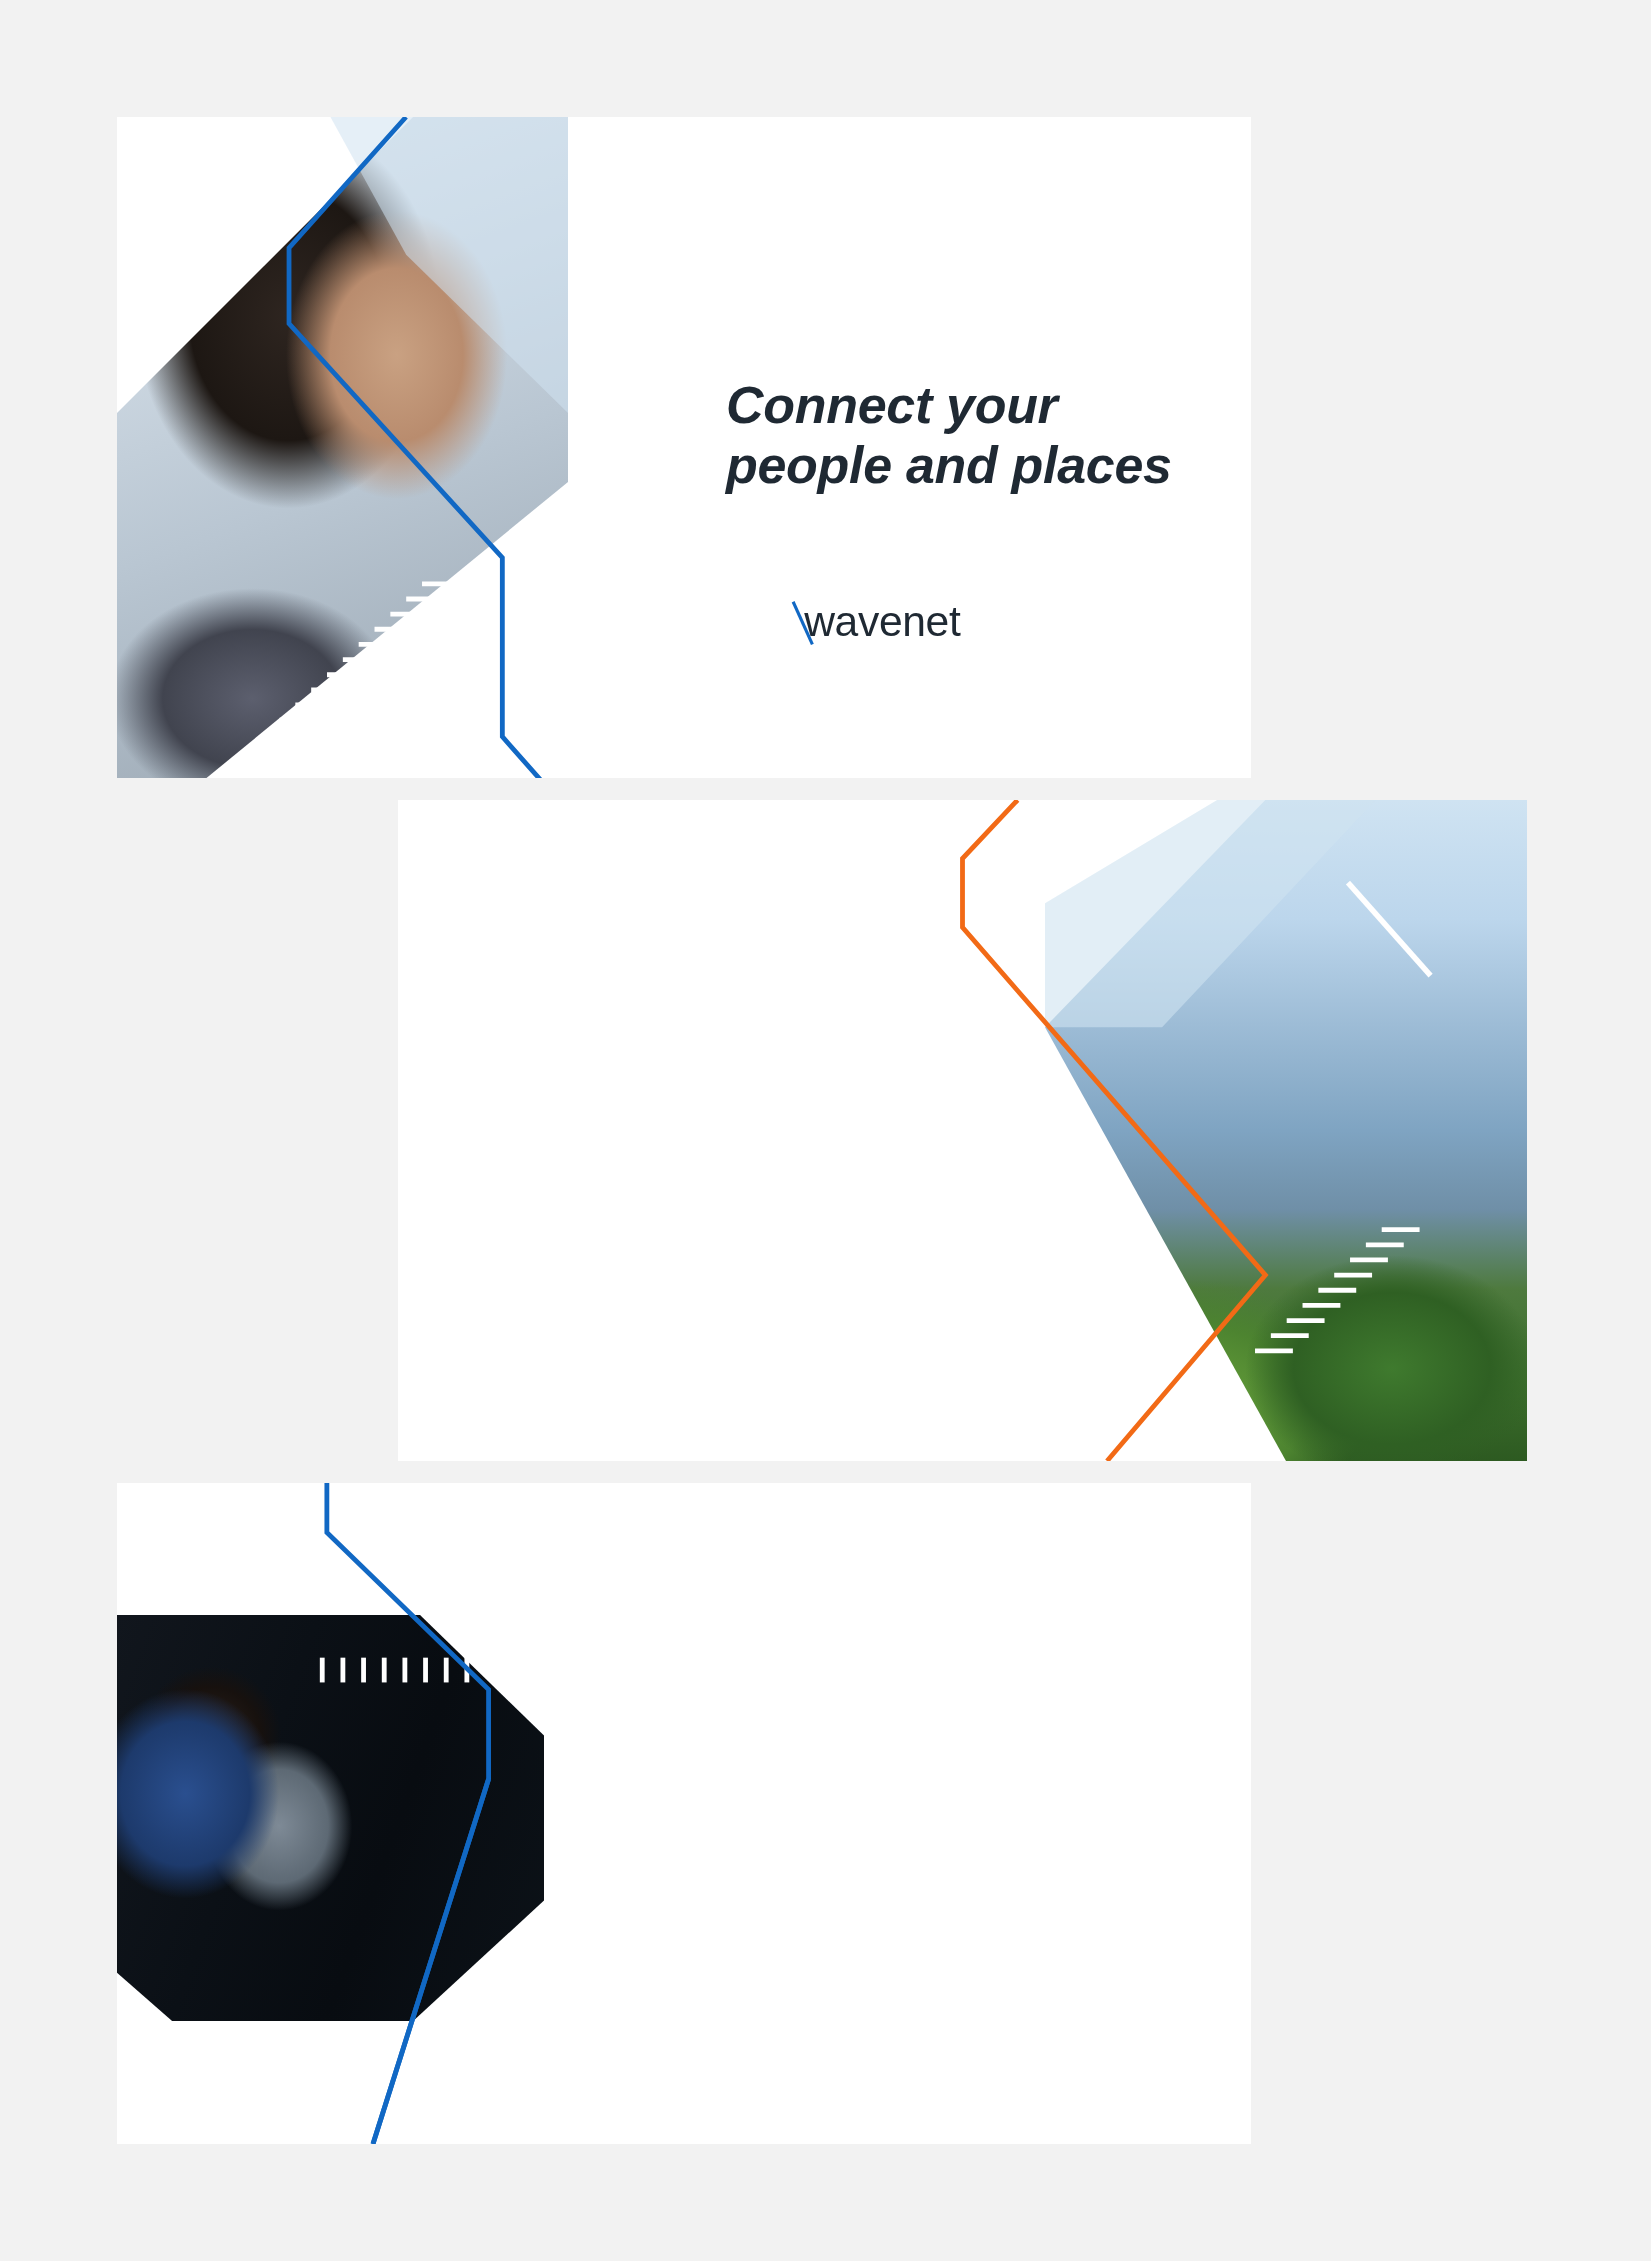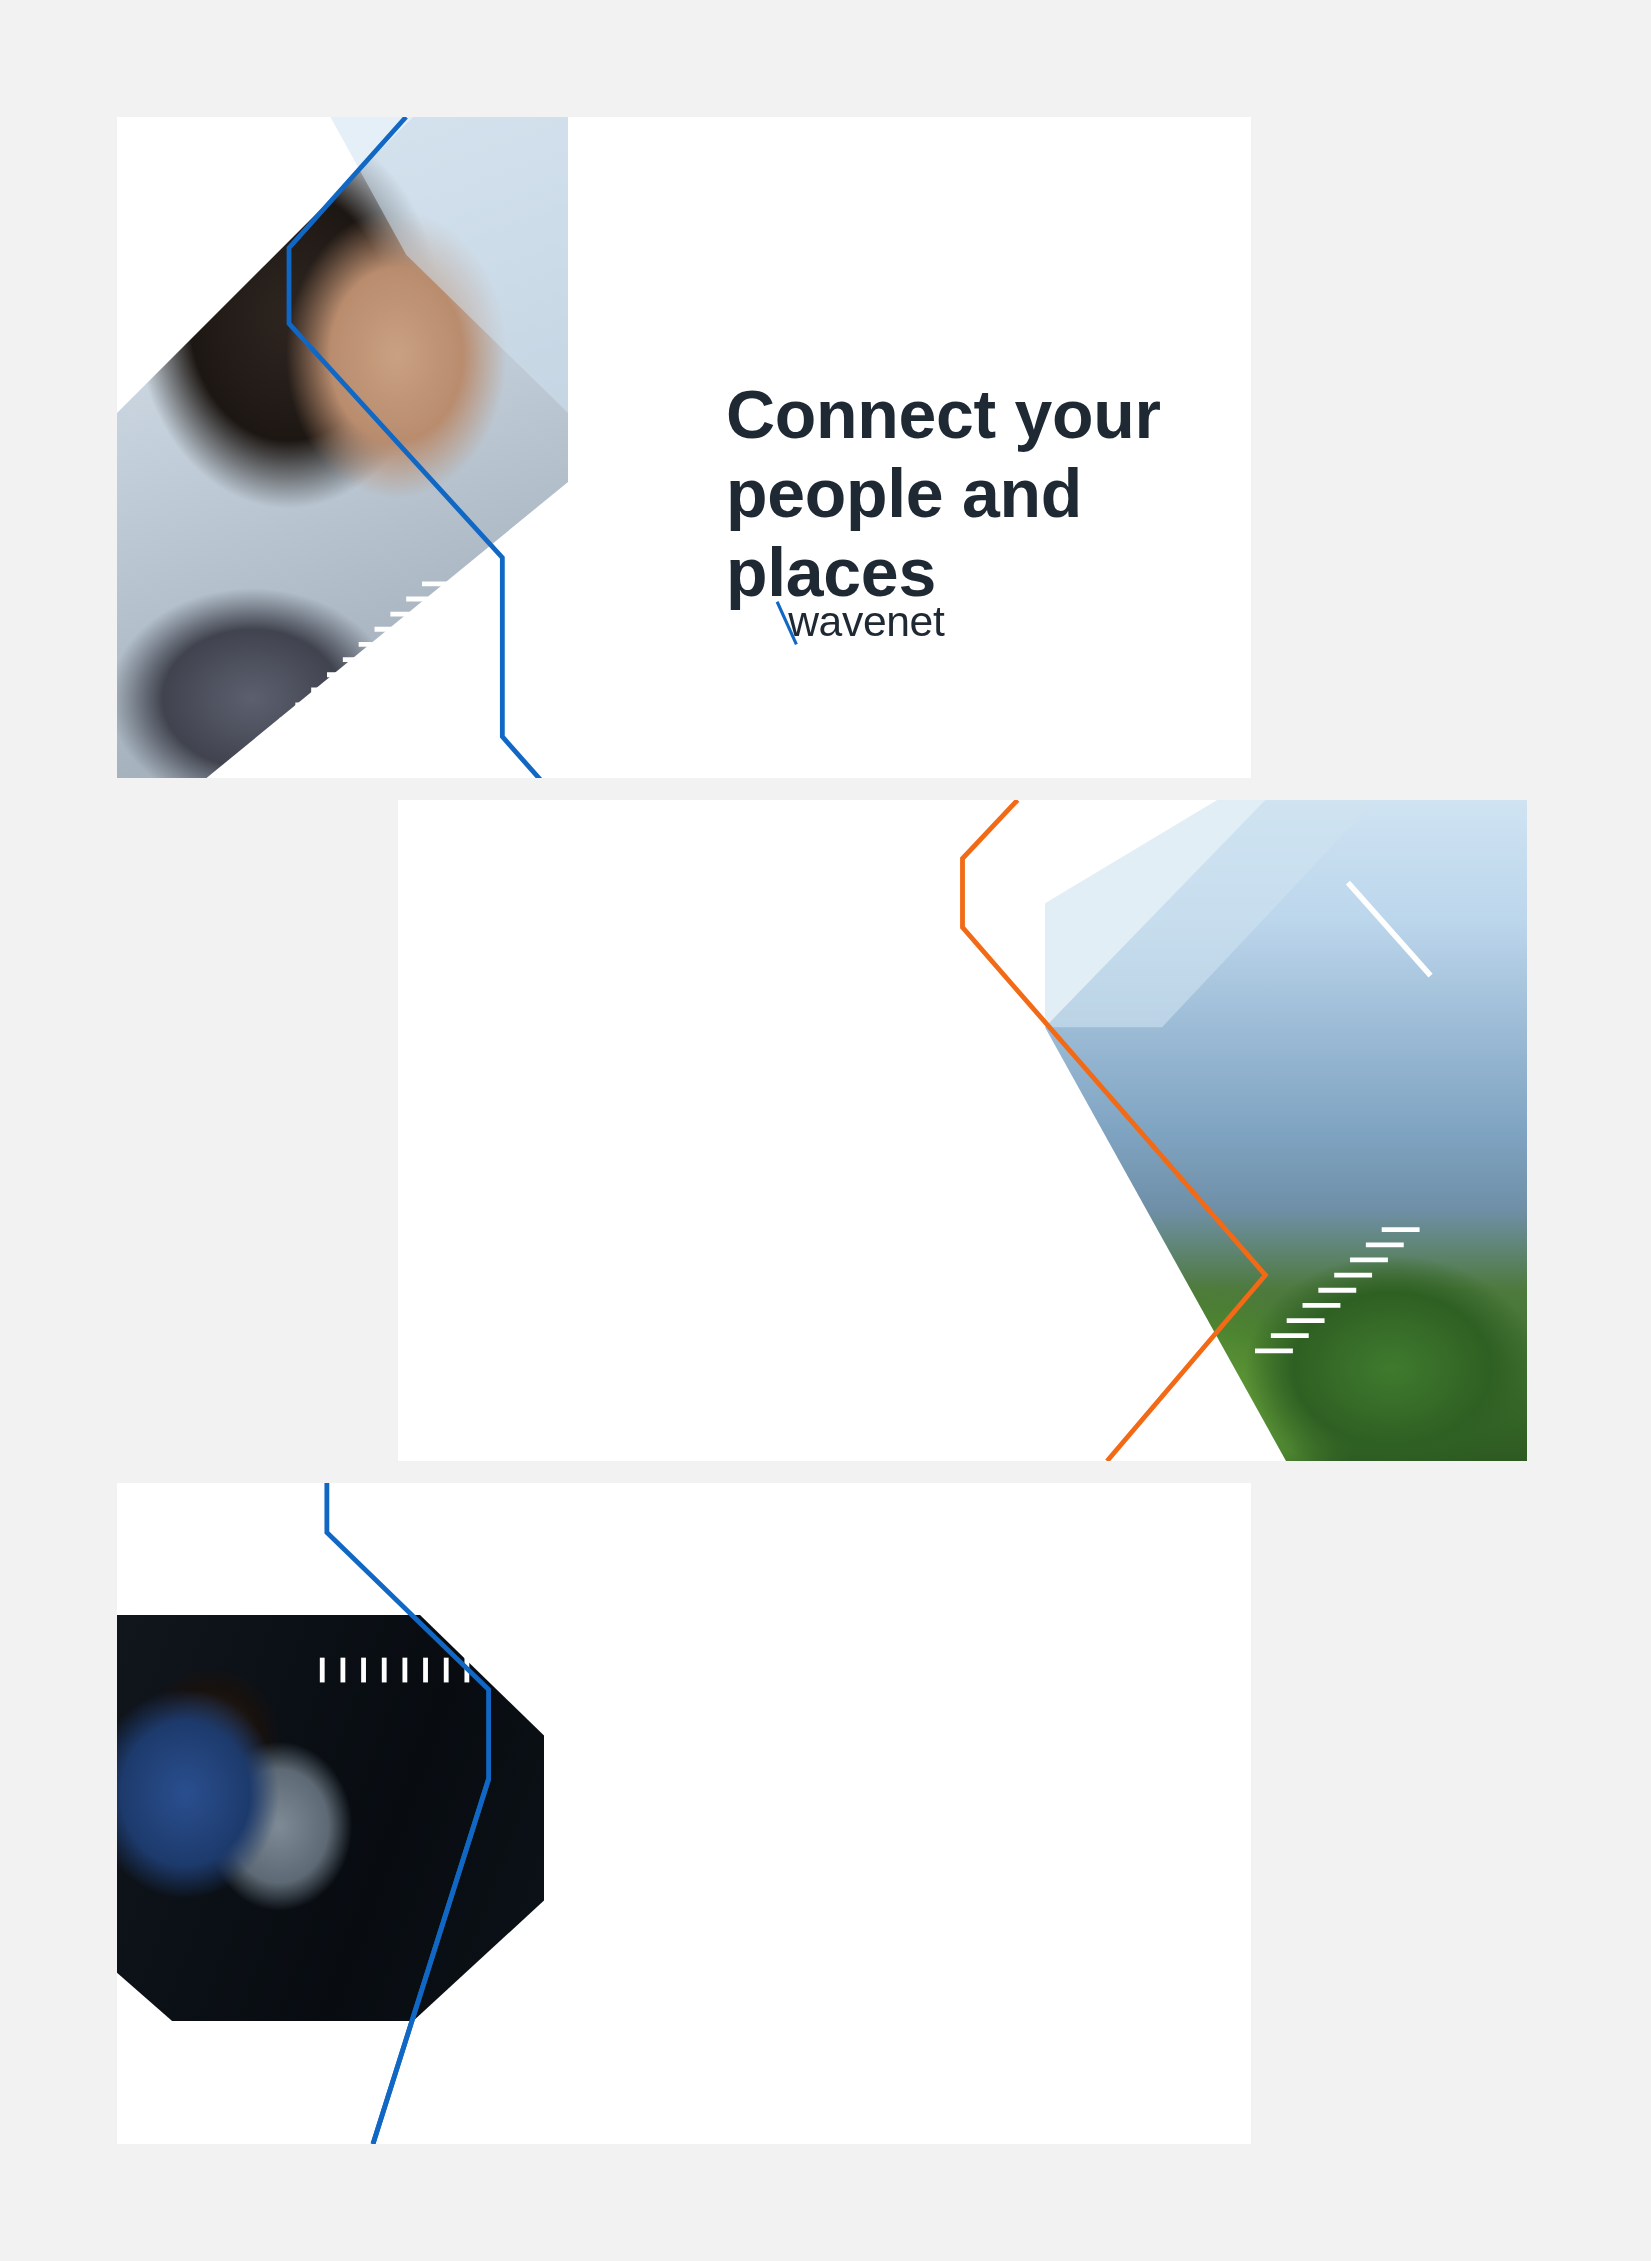--- a/index.html
+++ b/index.html
@@ -37,27 +37,27 @@
   }
 
   .text-block { position: absolute; }
 
   .headline {
     color: #1f2933;
     font-weight: 700;
     letter-spacing: -0.3px;
     white-space: pre-line;
   }
-  #c1-headline { left: 609px; top: 258px; font-size: 68px; line-height: 1.16; }
+  #c1-headline { left: 609px; top: 258px; font-size: 52px; line-height: 1.16; font-style: italic; }
 
   .logo {
     position: absolute;
     display: block;
   }
-  #c1-logo { left: 656px; top: 475px; }
+  #c1-logo { left: 672px; top: 475px; }
 
   .photo { position: absolute; overflow: hidden; }
 
   
   #photo-1 {
     left: 0px; top: 0px; width: 451px; height: 661px;
     clip-path: polygon(0 0, 289px 0, 0 289px, 0 0, 0 289px, 0 661px, 451px 661px, 451px 0, 289px 0, 0 289px);
   }
   
   #photo-2 {

